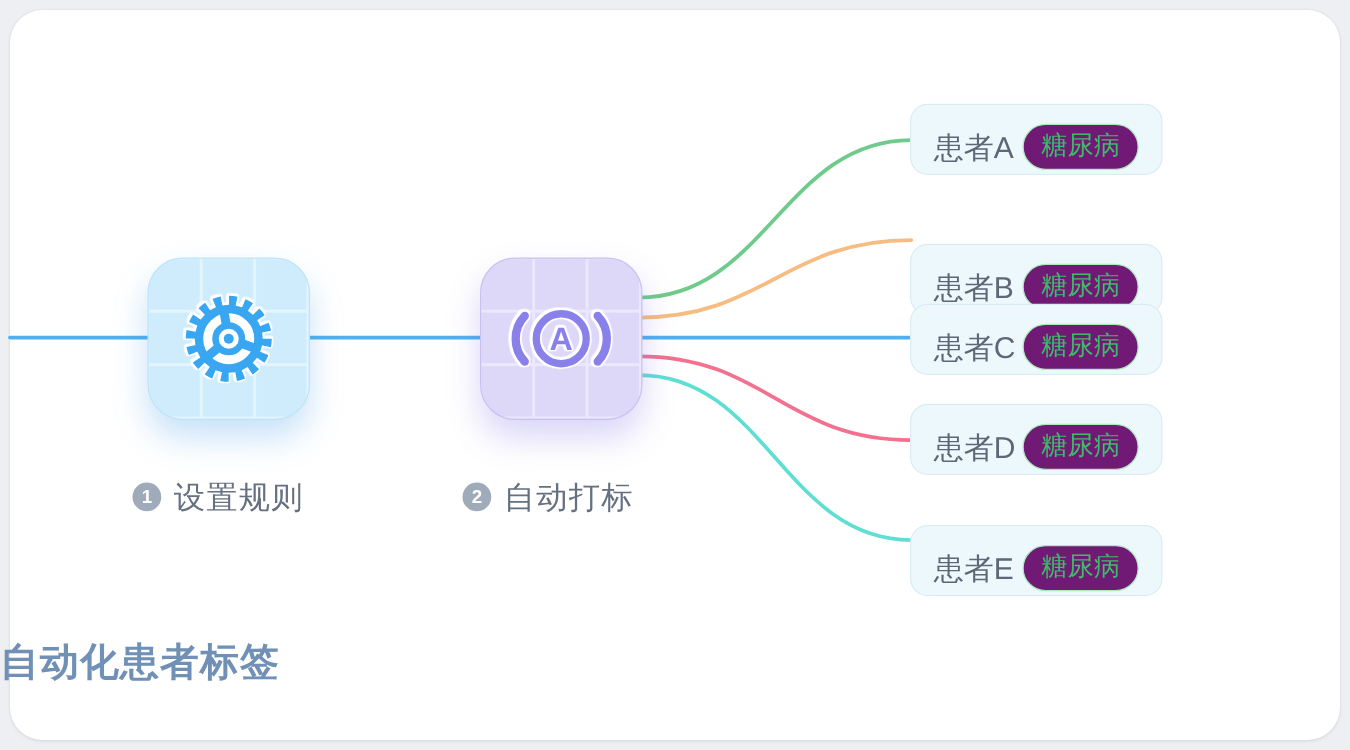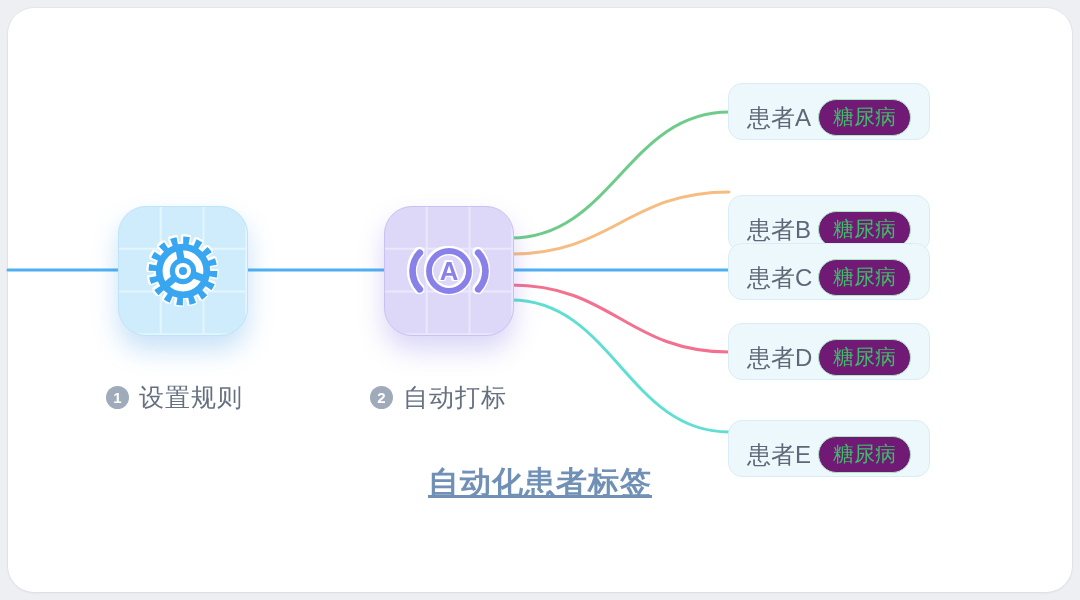--- a/index.html
+++ b/index.html
@@ -109,26 +109,24 @@
     font-size:21px;
     padding:4px 14px 6px 14px;
     border-radius:20px;
     white-space:nowrap;
     line-height:1.2;
   }
 
   
   .diagram-title{
     position:absolute;
-    left:0;right:0;top:462px;
-    text-align:center;
+    left:0;right:0;top:509px;
     font-size:31px;font-weight:bold;
     letter-spacing:1px;
     color:#7090b5;
-    text-decoration:underline;
   }
 </style>
 </head>
 <body>
 
 <div class="stage">
   <div class="panel"></div>
 
   <svg class="wires" viewBox="0 0 1080 600">
     <path d="M 8 270 L 729 270" stroke="#4fb0f1"></path>

